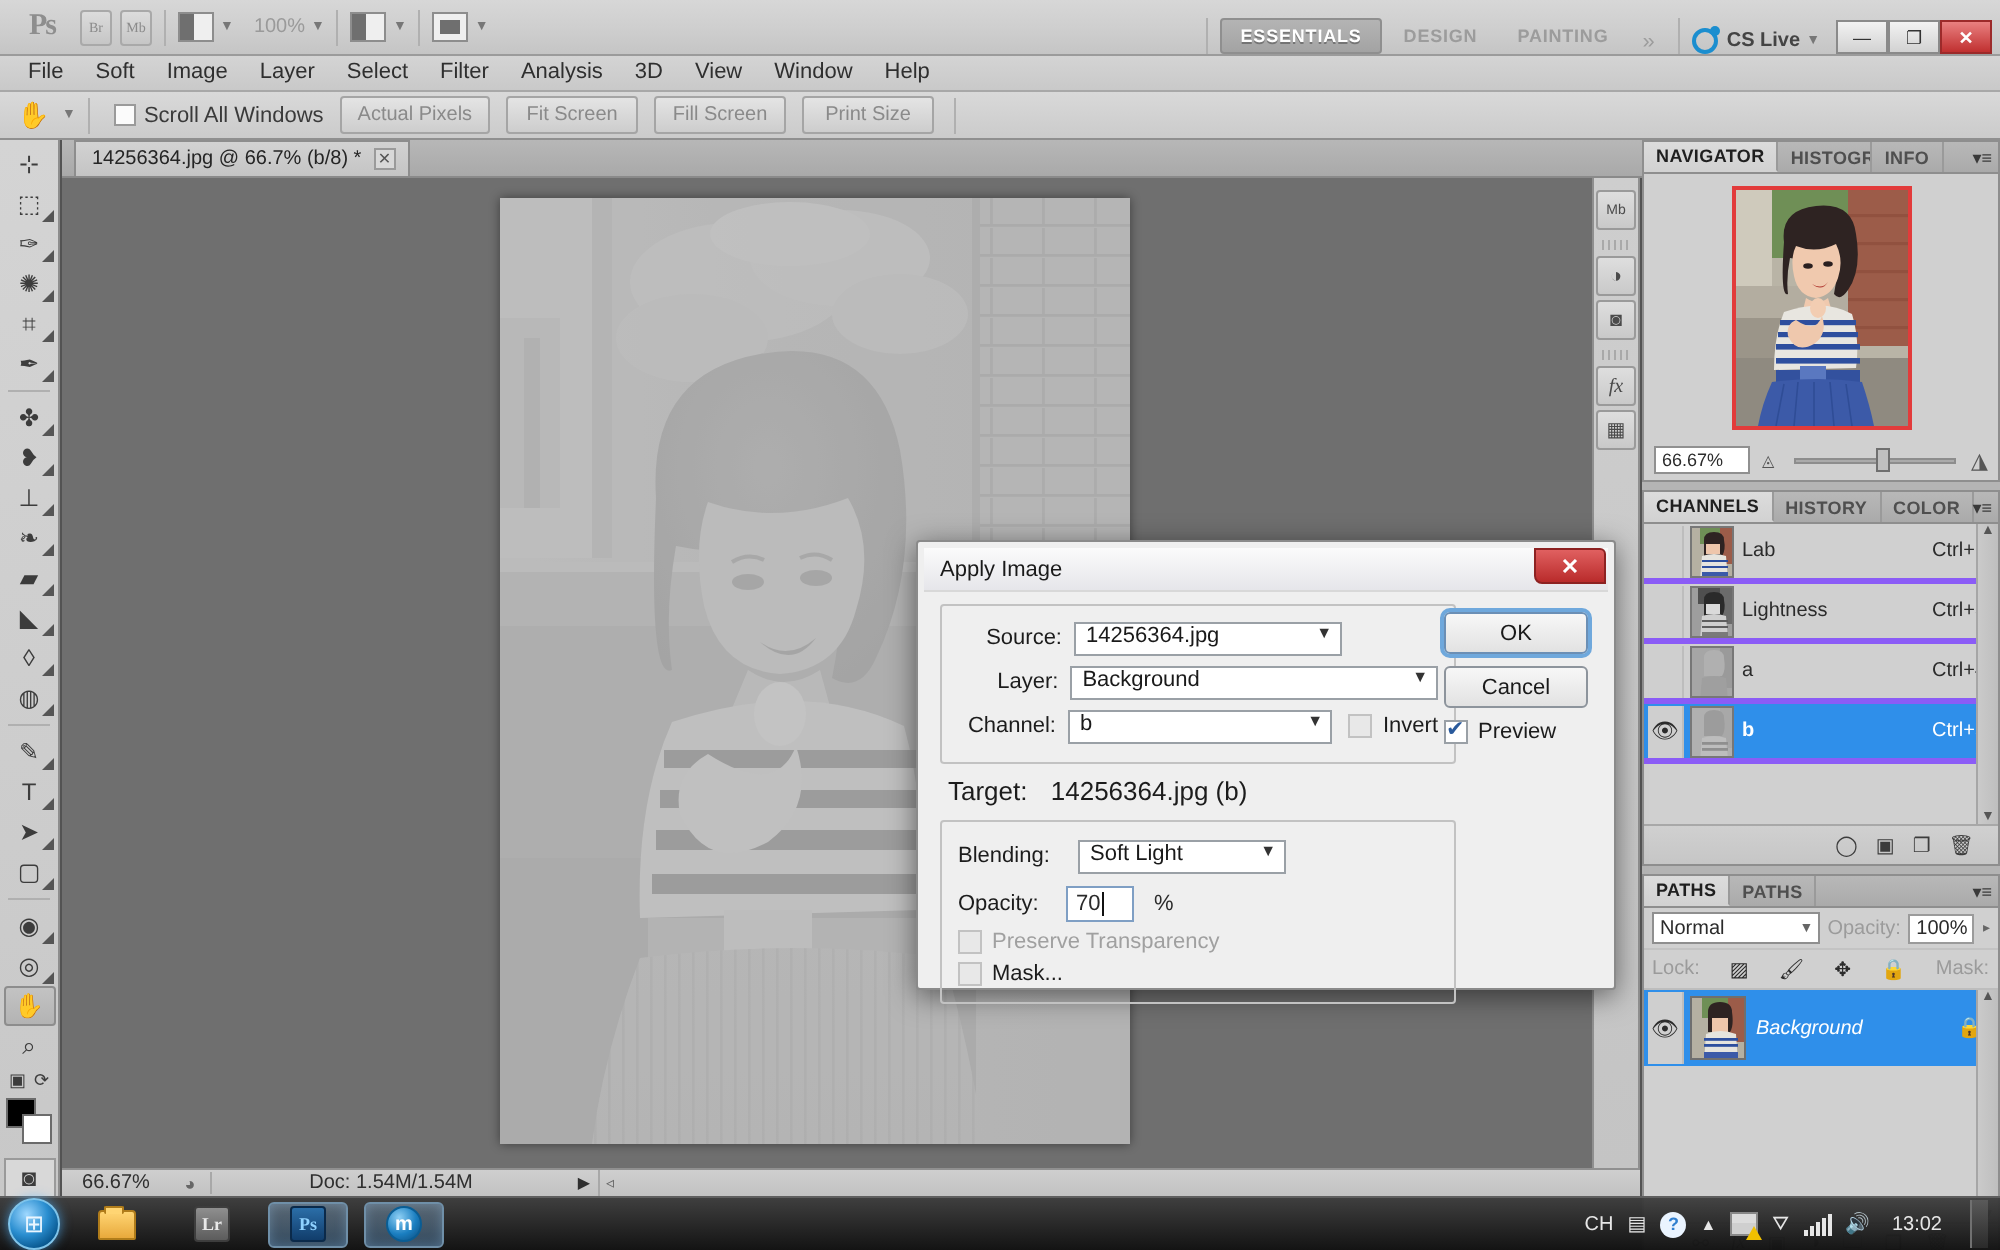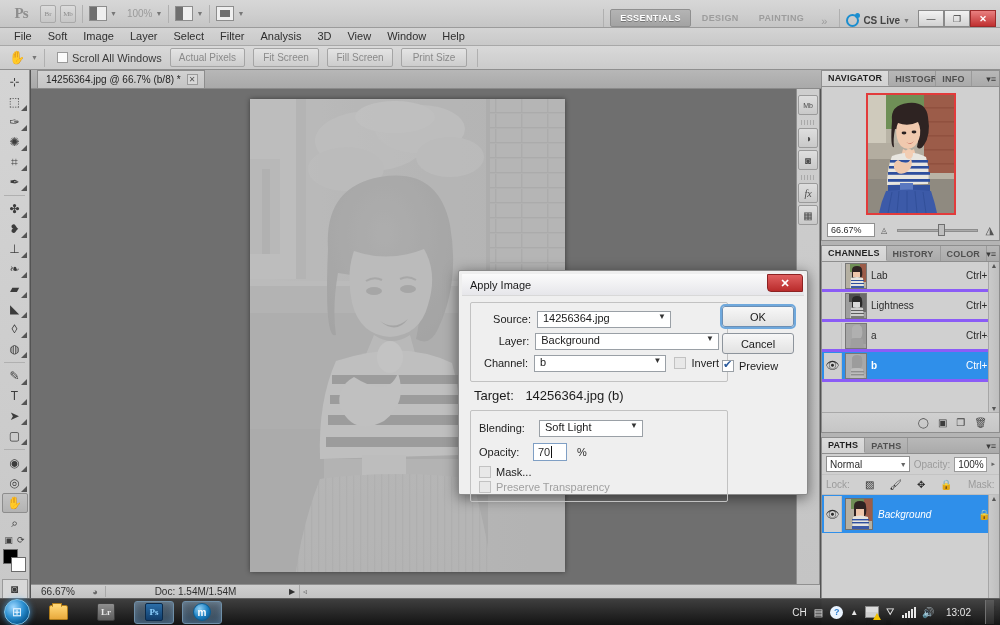--- a/index.html
+++ b/index.html
@@ -964,27 +964,27 @@
           </div>
         </div>
         <div class="frow" style="margin-top:4px">
           <div class="flabel" style="width:50px;margin-right:4px;text-align:left">Opacity:</div>
           <div class="opacity-field">
             <span>70</span>
             <span class="caret"></span>
           </div>
           <span style="margin-left:10px;font-size:11px">%</span>
         </div>
+        <label class="dlg-check dim" style="margin-top:3px">
+          <span class="dcbox dim"></span>
+          <span>Preserve Transparency</span>
+        </label>
         <label class="dlg-check" style="margin-top:4px">
           <span class="dcbox dim"></span>
           <span>Mask...</span>
-        </label>
-        <label class="dlg-check dim" style="margin-top:3px">
-          <span class="dcbox dim"></span>
-          <span>Preserve Transparency</span>
         </label>
       </div>
 
       <div class="dlg-buttons">
         <div class="dbtn focus">OK</div>
         <div class="dbtn">Cancel</div>
         <label class="dlg-check" style="margin-top:4px">
           <span class="dcbox checked"></span>
           <span>Preview</span>
         </label>

